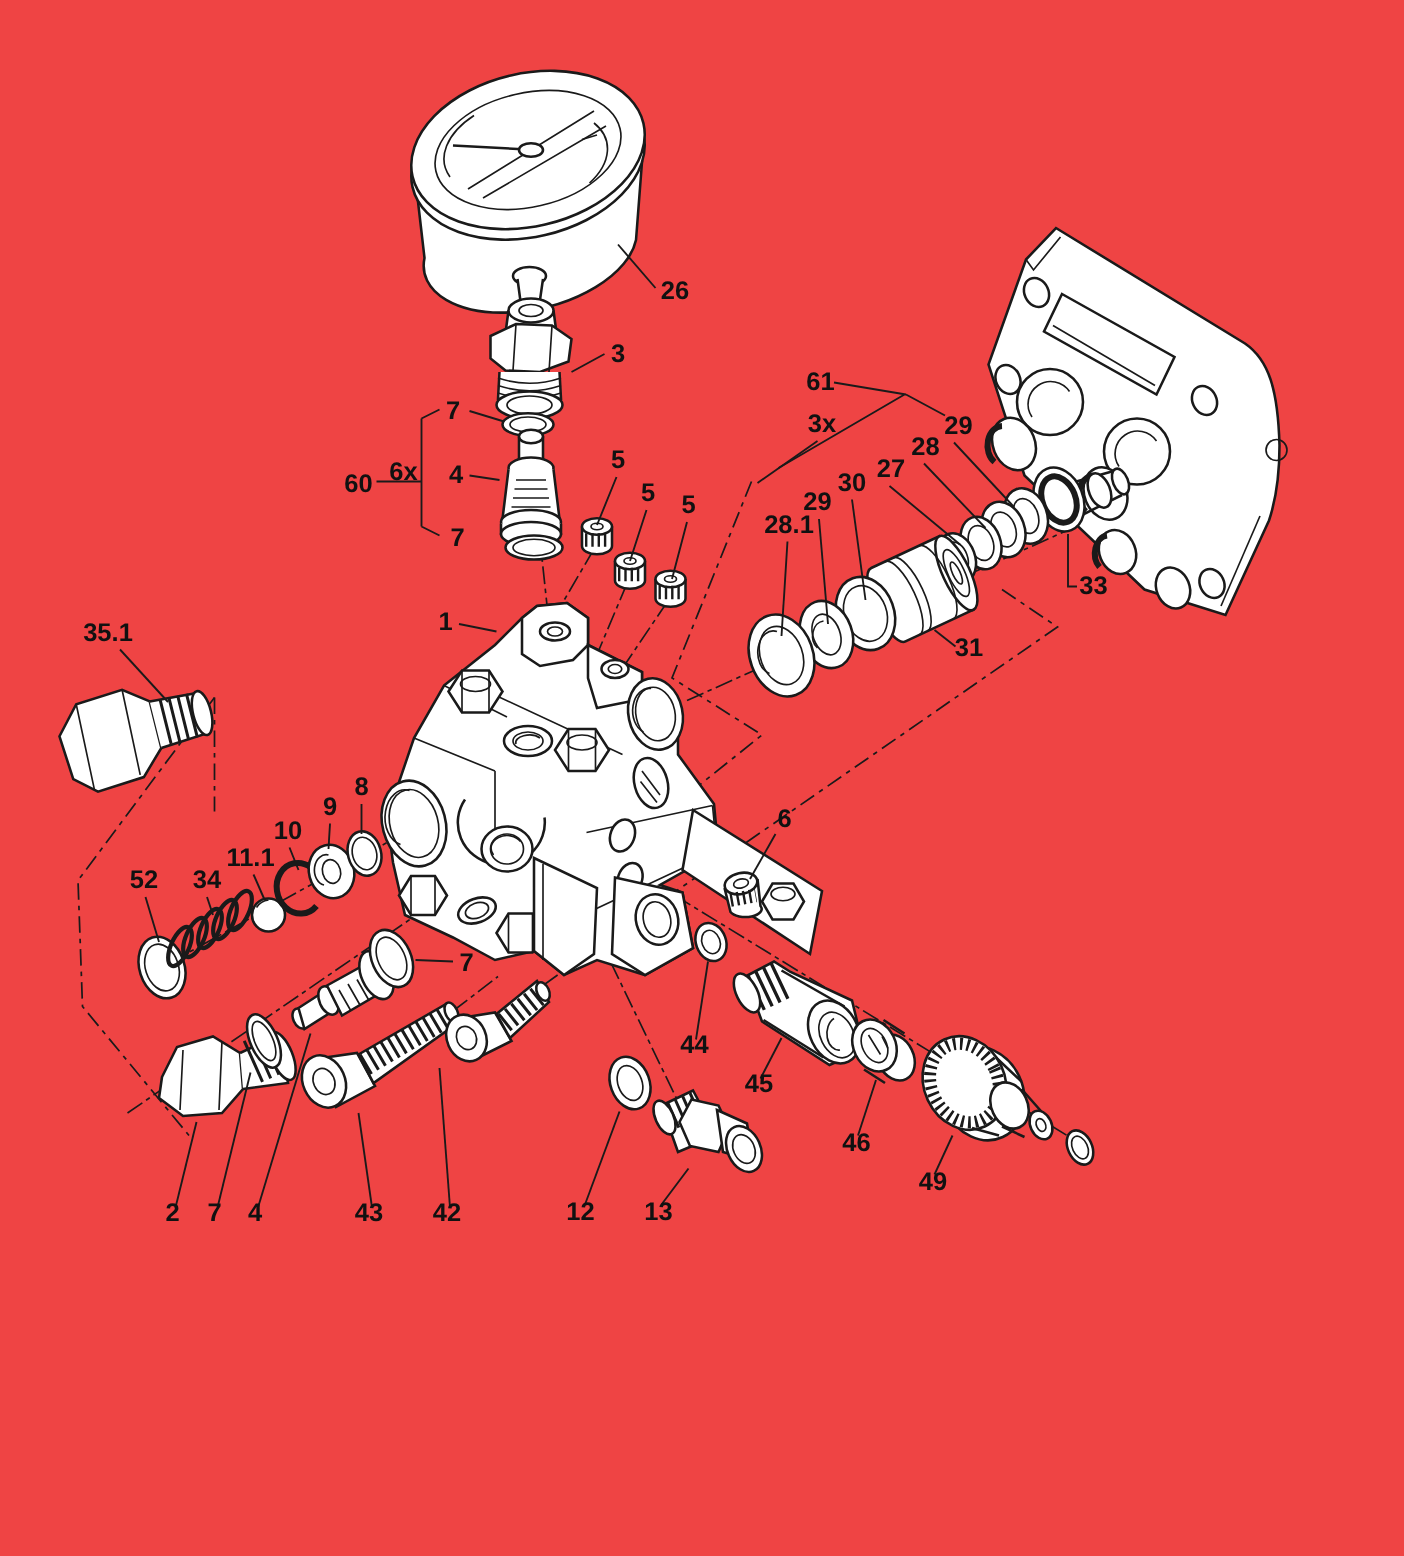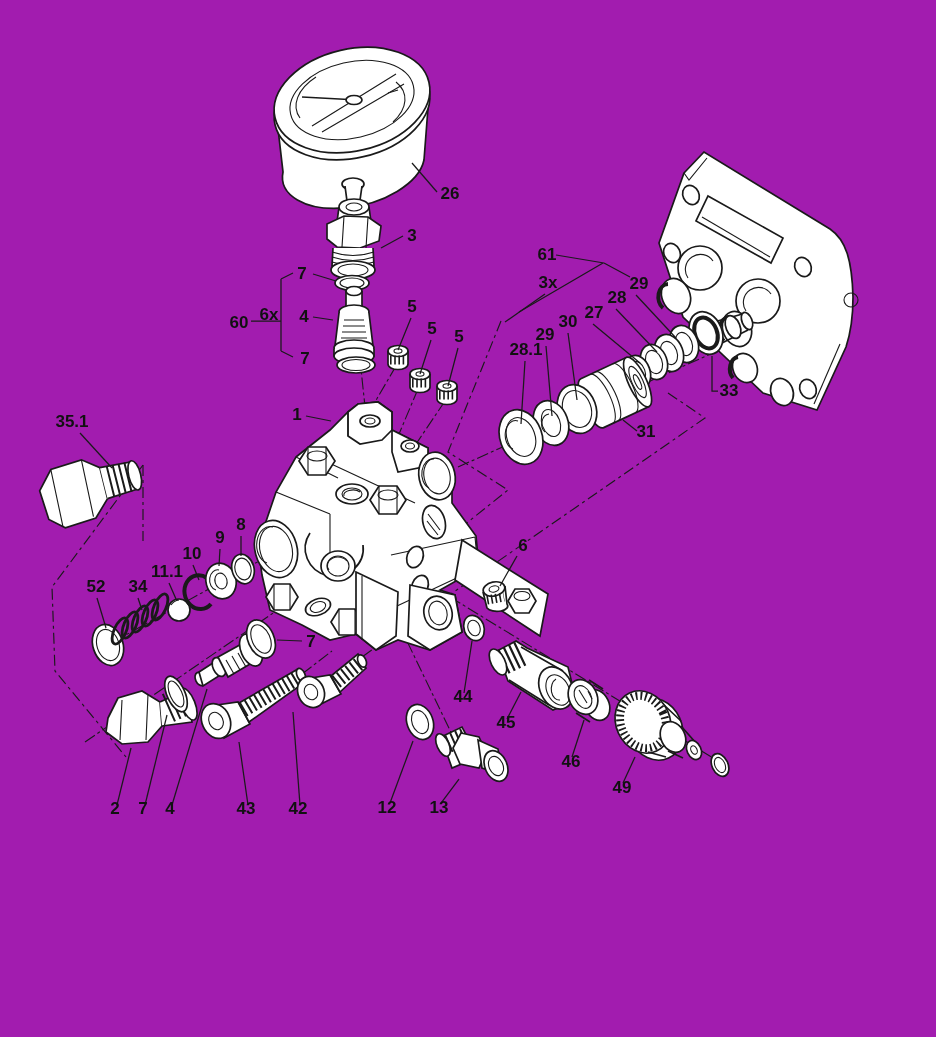--- a/index.html
+++ b/index.html
@@ -1,16 +1,16 @@
 <!DOCTYPE html>
 <html><head>
 <meta charset="utf-8">
 <style>
   html,body{margin:0;padding:0;background:#fff;}
-  .stage{position:relative;width:936px;height:1037px;background:#a21caf;overflow:hidden;
+  .stage{position:relative;width:936px;height:1037px;background:#ef4444;overflow:hidden;
          font-family:"Liberation Sans",sans-serif;}
   svg{display:block}
   .f{fill:#fff;stroke:#1a1a1a;stroke-width:1.7;}
   .s{fill:none;stroke:#1a1a1a;stroke-width:1.7;}
   .t{fill:none;stroke:#1a1a1a;stroke-width:1.1;}
   .thick{fill:none;stroke:#1a1a1a;stroke-width:4;}
   .coil{fill:none;stroke:#1a1a1a;stroke-width:2.8;}
   .lead{fill:none;stroke:#1a1a1a;stroke-width:1.25;}
   .axis{fill:none;stroke:#1a1a1a;stroke-width:1.1;stroke-dasharray:12 3 3 3;}
   .bnd{fill:none;stroke:#1a1a1a;stroke-width:1.15;stroke-dasharray:11 4 3 4;}

